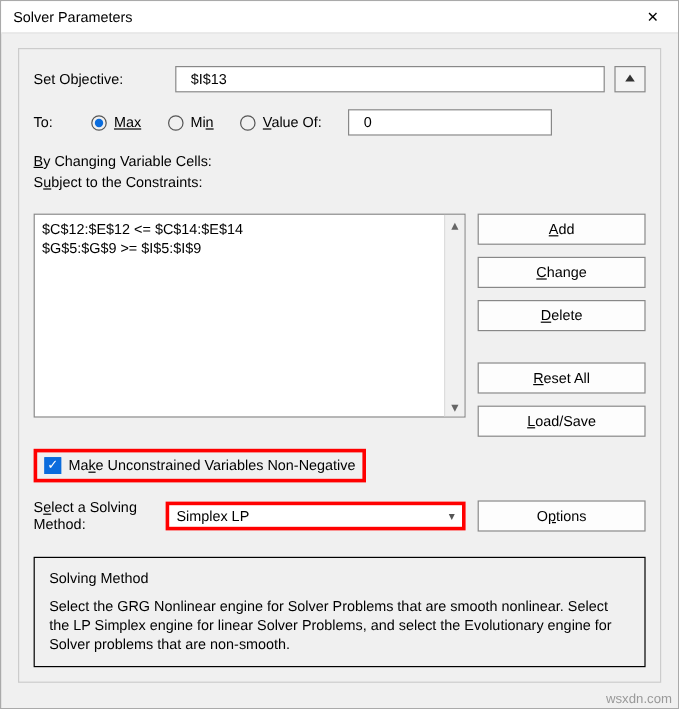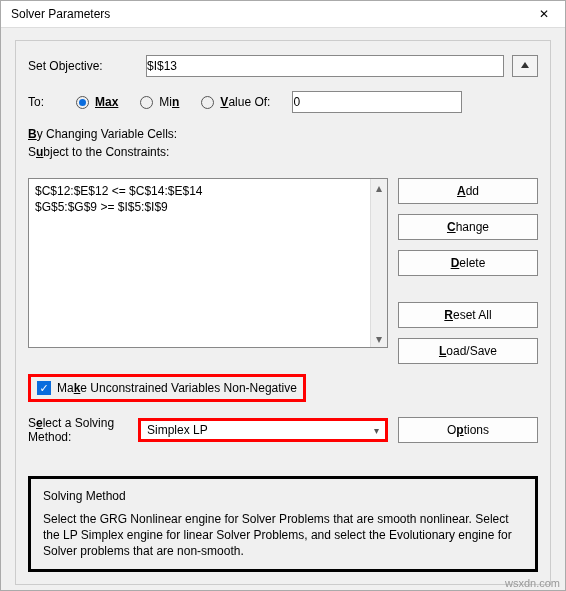--- a/index.html
+++ b/index.html
@@ -5,43 +5,43 @@
 * { box-sizing: border-box; font-family: "Segoe UI", Tahoma, sans-serif; font-size: 12px; }
 body { margin: 0; background: #f0f0f0; width: 566px; height: 591px; overflow: hidden; }
 .dialog { width: 566px; height: 591px; background: #f0f0f0; border: 1px solid #aaa; display: flex; flex-direction: column; }
 .titlebar { display: flex; justify-content: space-between; align-items: center; padding: 6px 10px; background: #fff; border-bottom: 1px solid #ddd; }
 .titlebar span { font-size: 12px; }
 .close-x { font-size: 16px; cursor: pointer; padding: 0 6px; }
 .body { padding: 12px 14px 8px 14px; flex: 1; }
 .panel { border: 1px solid #ccc; padding: 14px 12px 12px 12px; background: #f0f0f0; }
 .row { display: flex; align-items: center; margin-bottom: 14px; gap: 8px; }
 .lbl { width: 110px; }
-input[type=text] { height: 22px; border: 1px solid #888; padding: 2px 0; background: #fff; }
+input[type=text] { height: 22px; border: 1px solid #888; padding: 2px 12px; background: #fff; }
 .obj-input { flex: 1; }
 .range-btn { width: 26px; height: 22px; border: 1px solid #888; background: #f4f4f4; display: flex; align-items: center; justify-content: center; cursor: pointer; }
 .range-btn svg { width: 12px; height: 12px; }
 .radio-row { display: flex; align-items: center; gap: 22px; }
 .radio-item { display: flex; align-items: center; gap: 6px; }
 .radio { width: 13px; height: 13px; border: 1px solid #555; border-radius: 50%; display: flex; align-items: center; justify-content: center; }
 .radio.checked::after { content: ""; width: 7px; height: 7px; background: #0a6cdd; border-radius: 50%; }
-.und { text-decoration: underline; font-weight: bold; }
+.und { text-decoration: underline; }
 .full-input { width: 100%; }
 .constraints-area { display: flex; gap: 10px; }
 .listbox { flex: 1; height: 170px; border: 1px solid #888; background: #fff; padding: 4px 6px; position: relative; font-size: 12px; line-height: 16px; overflow: hidden;}
 .scrollbar { position: absolute; right: 0; top: 0; bottom: 0; width: 17px; background: #f0f0f0; border-left: 1px solid #ddd; display:flex; flex-direction:column; justify-content:space-between; align-items:center;}
 .scroll-arrow { width:17px; height:17px; display:flex; align-items:center; justify-content:center; color:#666;}
 .side-buttons { display: flex; flex-direction: column; gap: 10px; width: 140px; }
 .btn { height: 26px; border: 1px solid #888; background: #fdfdfd; cursor: pointer; display: flex; align-items: center; justify-content: center; }
 .check-row { display: flex; align-items: center; gap: 6px; margin-top: 10px; padding: 4px 6px; border: 3px solid red; width: fit-content; }
 .checkbox { width: 14px; height: 14px; border: 1px solid #0a6cdd; background: #0a6cdd; color: #fff; display: flex; align-items: center; justify-content: center; font-size: 11px; line-height: 1; }
 .method-row { display: flex; align-items: center; gap: 10px; margin-top: 14px; }
 .method-lbl { width: 100px; }
 .select { flex: 1; height: 24px; border: 1px solid #888; background: #fff; display: flex; align-items: center; justify-content: space-between; padding: 0 6px; border: 3px solid red;}
 .select-arrow { font-size: 10px; color: #555; }
-.desc-box { border: 3px solid #000000; margin-top: 32px; padding: 10px 12px; }
+.desc-box { border: 1px solid #000000; margin-top: 20px; padding: 10px 12px; }
 .desc-title { margin-bottom: 8px; }
 .desc-text { line-height: 16px; }
 .watermark { position:absolute; bottom:2px; right:6px; font-size:11px; color:#999;}
 .valof-input { width: 170px; background:#f0f0f0; border:1px solid #aaa;}
 </style>
 </head>
 <body>
 
 <div class="dialog">
   <div class="titlebar">

